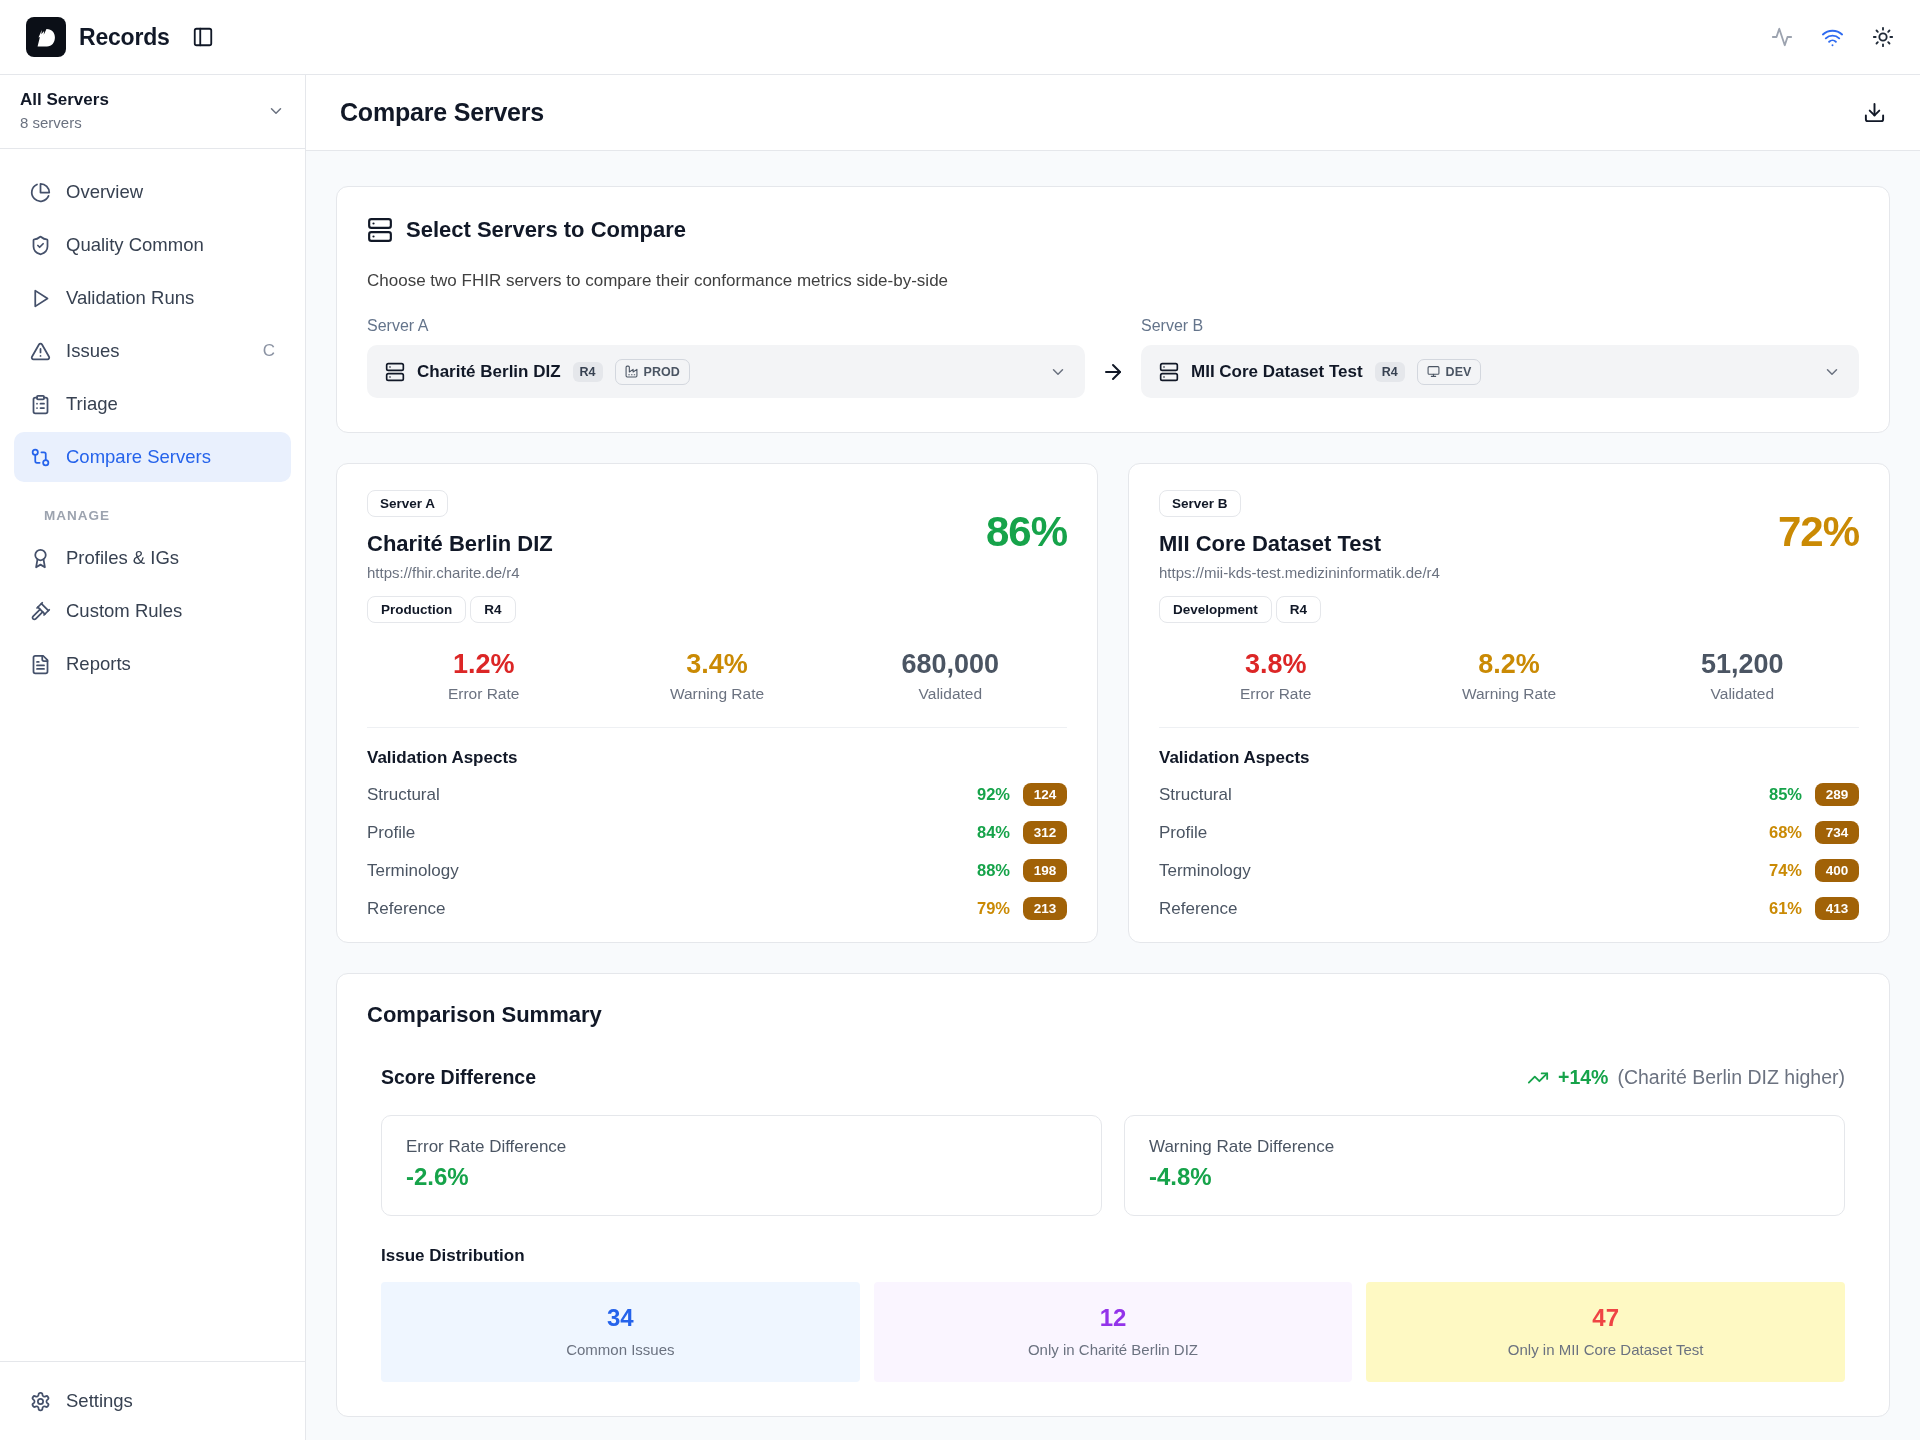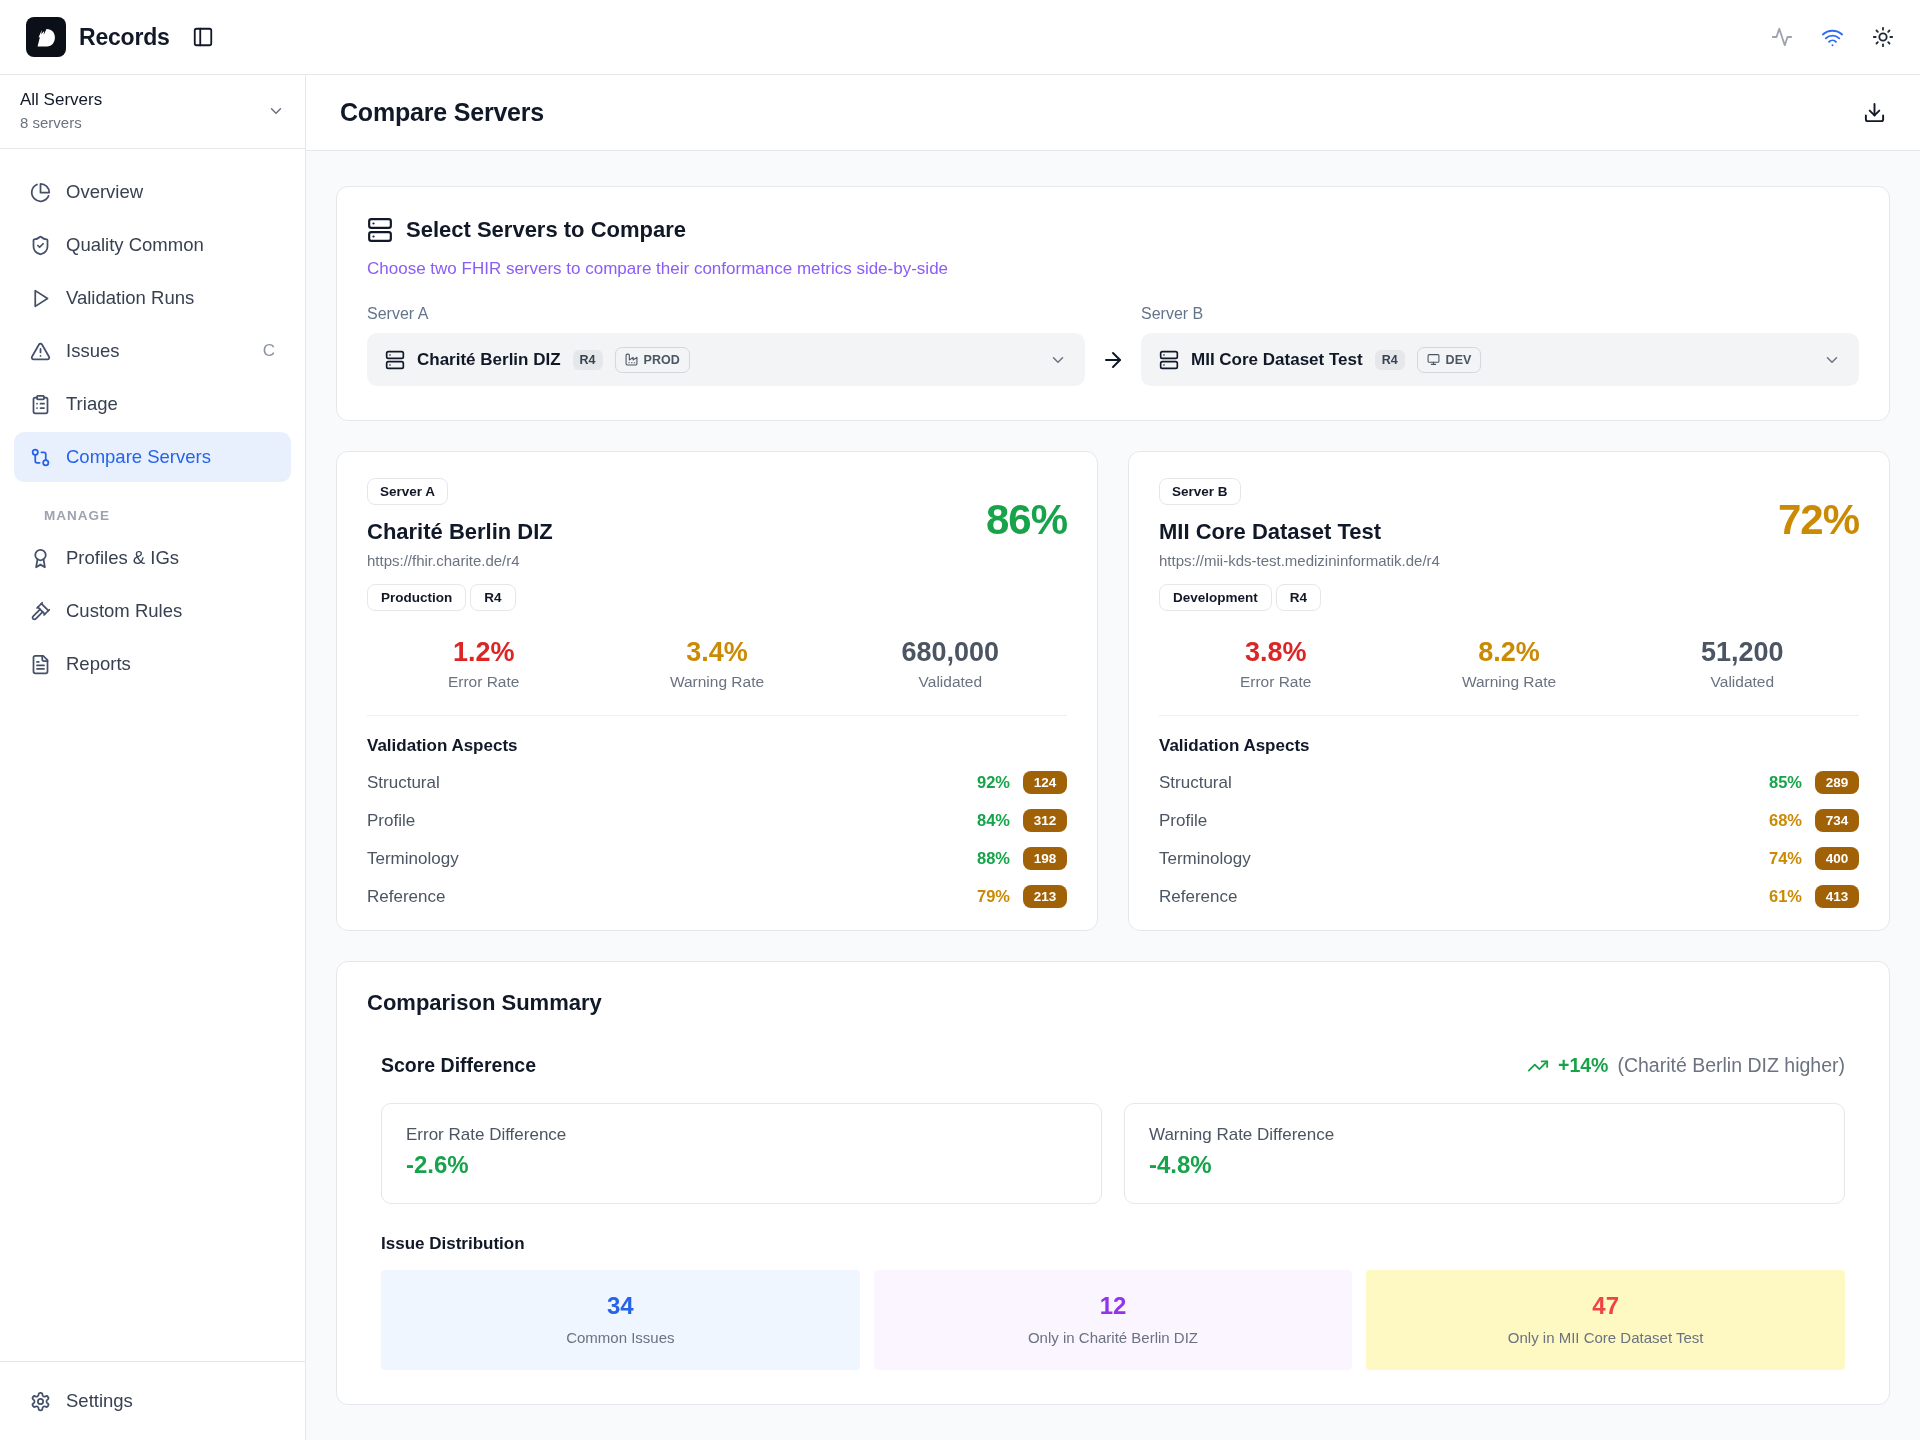--- a/index.html
+++ b/index.html
@@ -21,21 +21,21 @@
   .c-activity { color:#9ca3af; }
   .c-wifi { color:#2f6bf0; }
   .c-sun { color:#1f2937; }
 
   
   .shell { display:flex; height:1365px; }
   .sidebar { width:306px; background:#fff; border-right:1px solid #e5e7eb;
     display:flex; flex-direction:column; }
   .srv-select { padding:15px 20px 17px 20px; border-bottom:1px solid #e5e7eb;
     display:flex; align-items:center; justify-content:space-between; cursor:pointer; }
-  .srv-select .t { font-size:17px; font-weight:400; }
+  .srv-select .t { font-size:17px; font-weight:700; }
   .srv-select .s { font-size:15px; color:#6b7280; margin-top:4px; }
   .srv-select .chev { color:#6b7280; }
 
   .nav { padding:18px 14px 0 14px; }
   .nav-item { height:50px; margin-bottom:3px; display:flex; align-items:center;
     gap:15px; padding:0 16px; border-radius:10px; font-size:18.5px; color:#374151;
     cursor:pointer; }
   .nav-item .nicon { color:#44506a; display:flex; }
   .nav-item.active { background:#e9f0fd; color:#2563eb; font-weight:500; }
   .nav-item.active .nicon { color:#2563eb; }
@@ -54,21 +54,21 @@
   .ph-spacer { flex:1; }
   .dl-btn { color:#111827; cursor:pointer; display:flex; }
 
   .content { padding:35px 30px 0 30px; }
   .card { background:#fff; border:1px solid #e5e7eb; border-radius:12px; }
 
   
   .sel-card { padding:30px 30px 34px 30px; margin-bottom:30px; }
   .sel-title-row { display:flex; align-items:center; gap:13px; }
   .sel-title { font-size:22px; font-weight:700; }
-  .sel-sub { font-size:17px; color:#8b5cf6; margin-top:16px; }
+  .sel-sub { font-size:17px; color:#404040; margin-top:28px; }
   .sel-grid { display:grid; grid-template-columns:1fr 56px 1fr; margin-top:26px; }
   .sel-label { font-size:16px; color:#64748b; margin-bottom:10px; }
   .dropdown { height:53px; background:#f3f4f6; border-radius:10px; display:flex;
     align-items:center; gap:12px; padding:0 18px; cursor:pointer; }
   .dd-name { font-size:17px; font-weight:700; }
   .chip-r4 { background:#e5e7eb; color:#374151; font-size:12.5px; font-weight:700;
     border-radius:6px; padding:3px 7px; }
   .chip-env { border:1px solid #d3d7de; color:#4b5563; font-size:12.5px; font-weight:700;
     border-radius:7px; padding:5px 9px; display:flex; align-items:center; gap:6px; }
   .dd-chev { margin-left:auto; color:#6b7280; }

